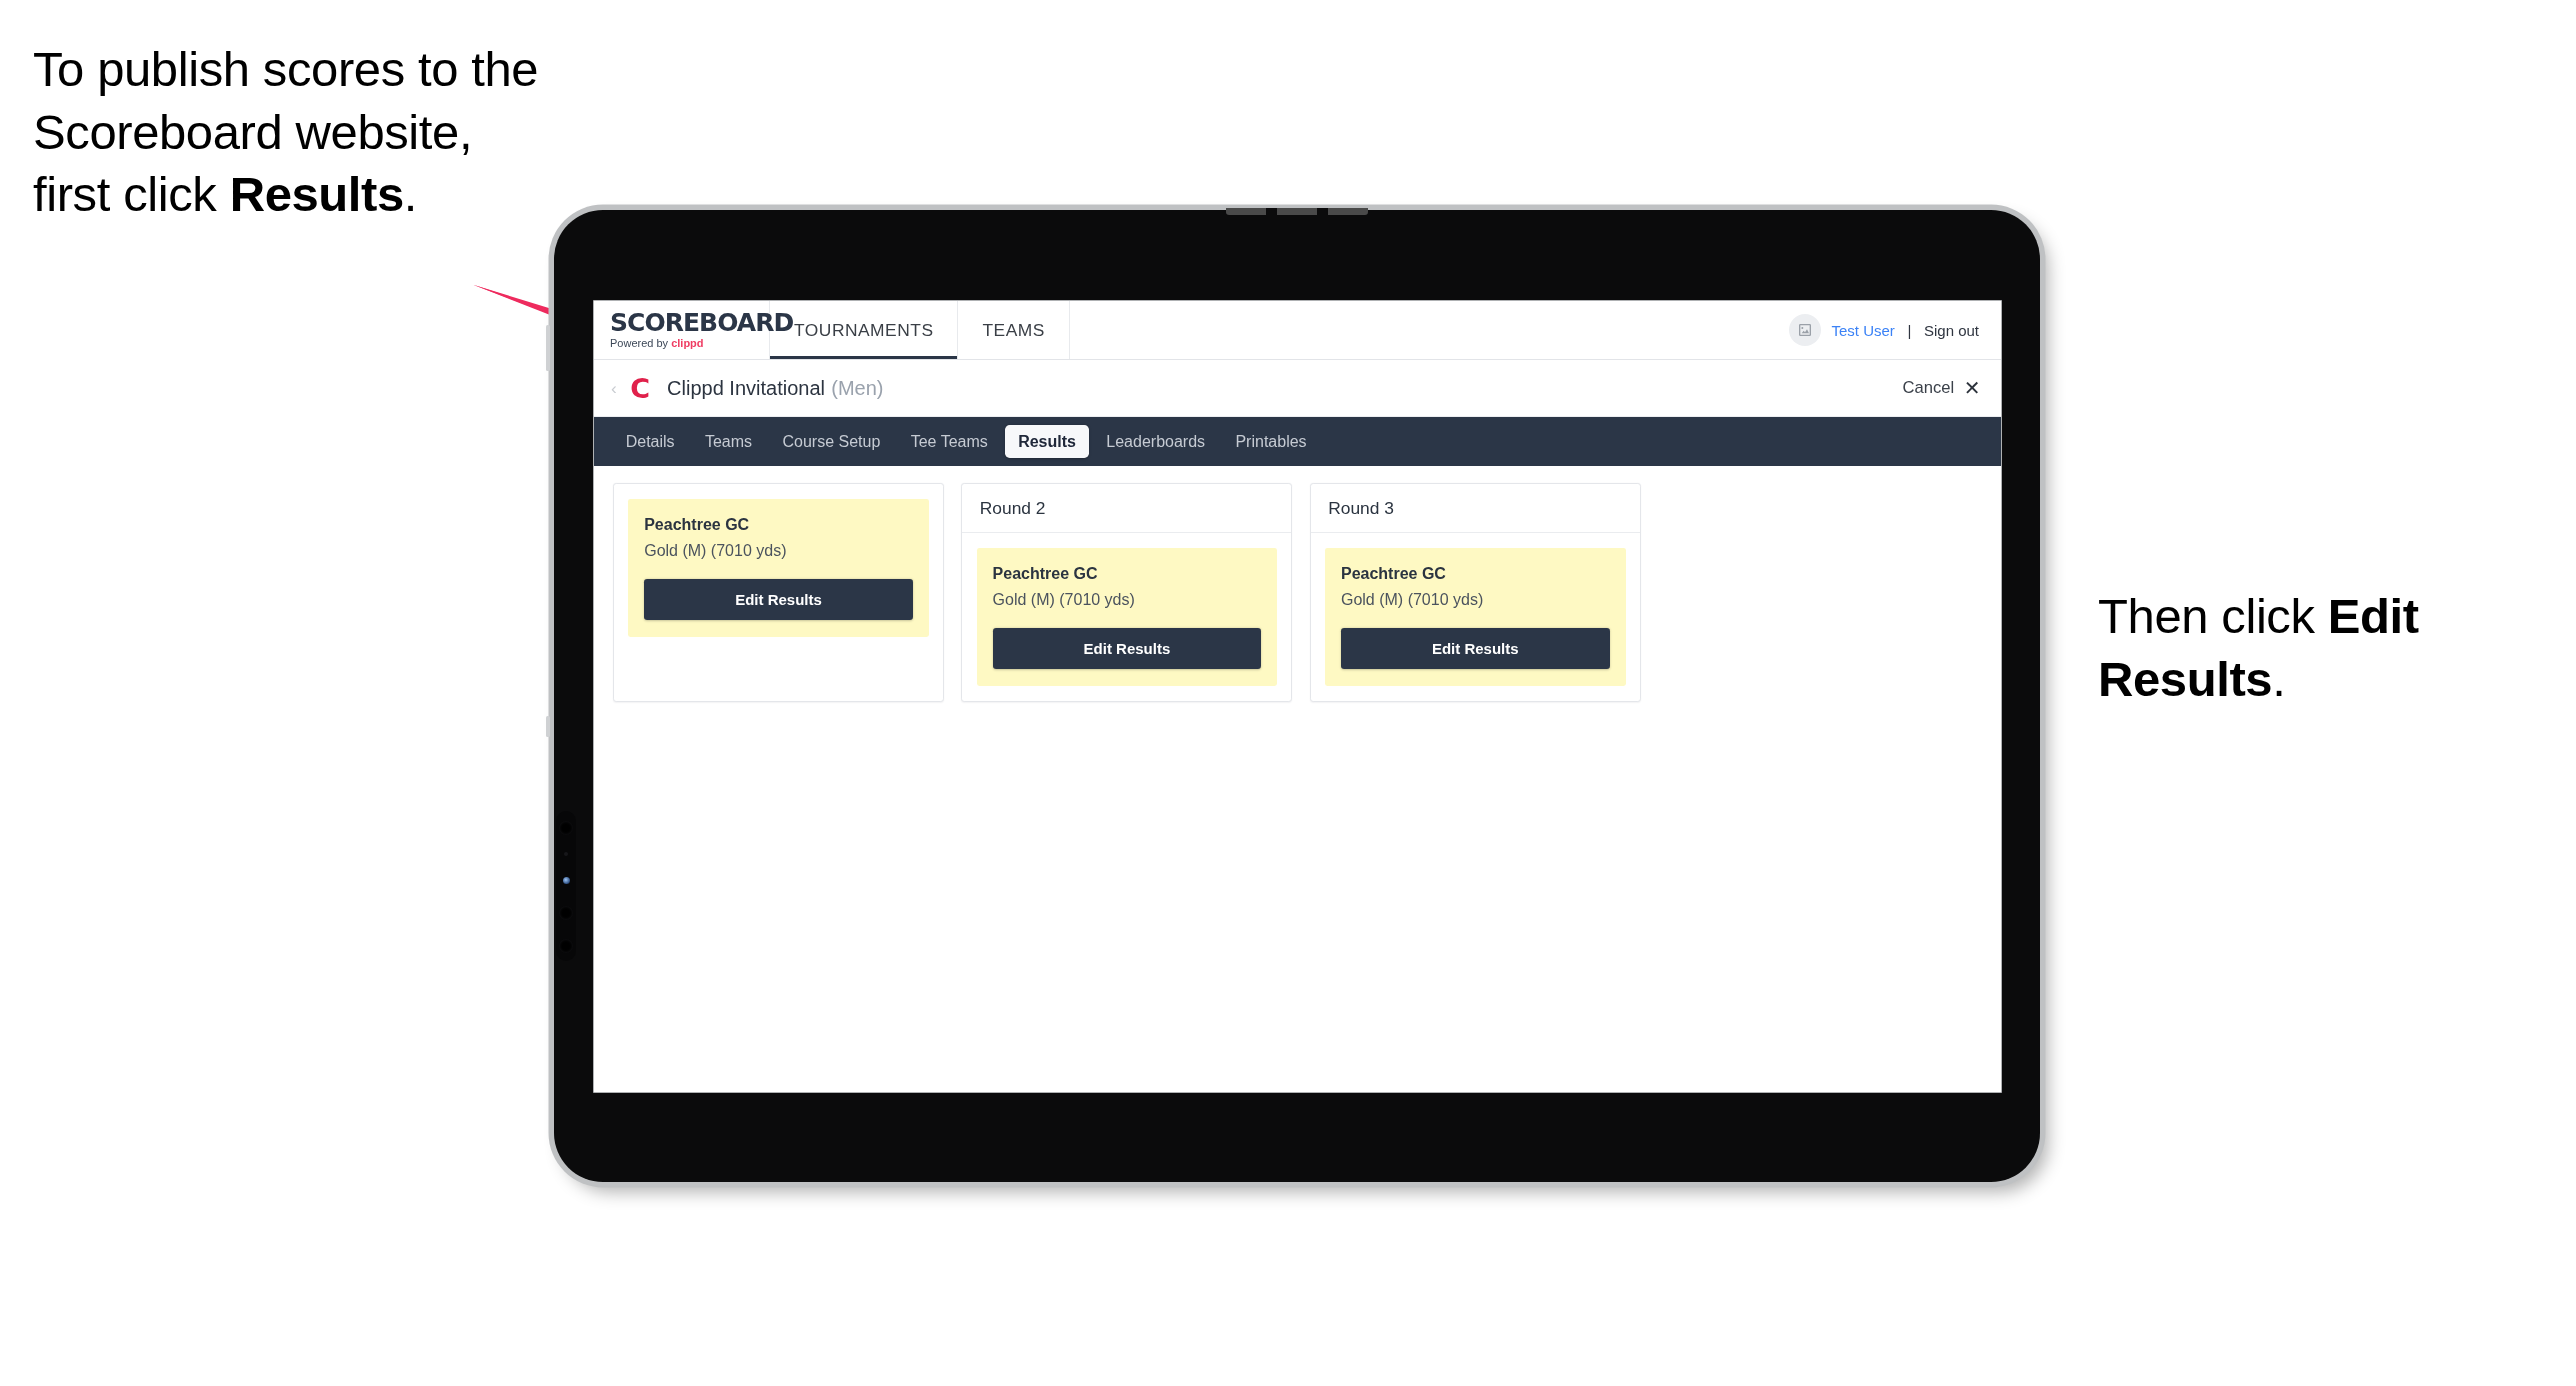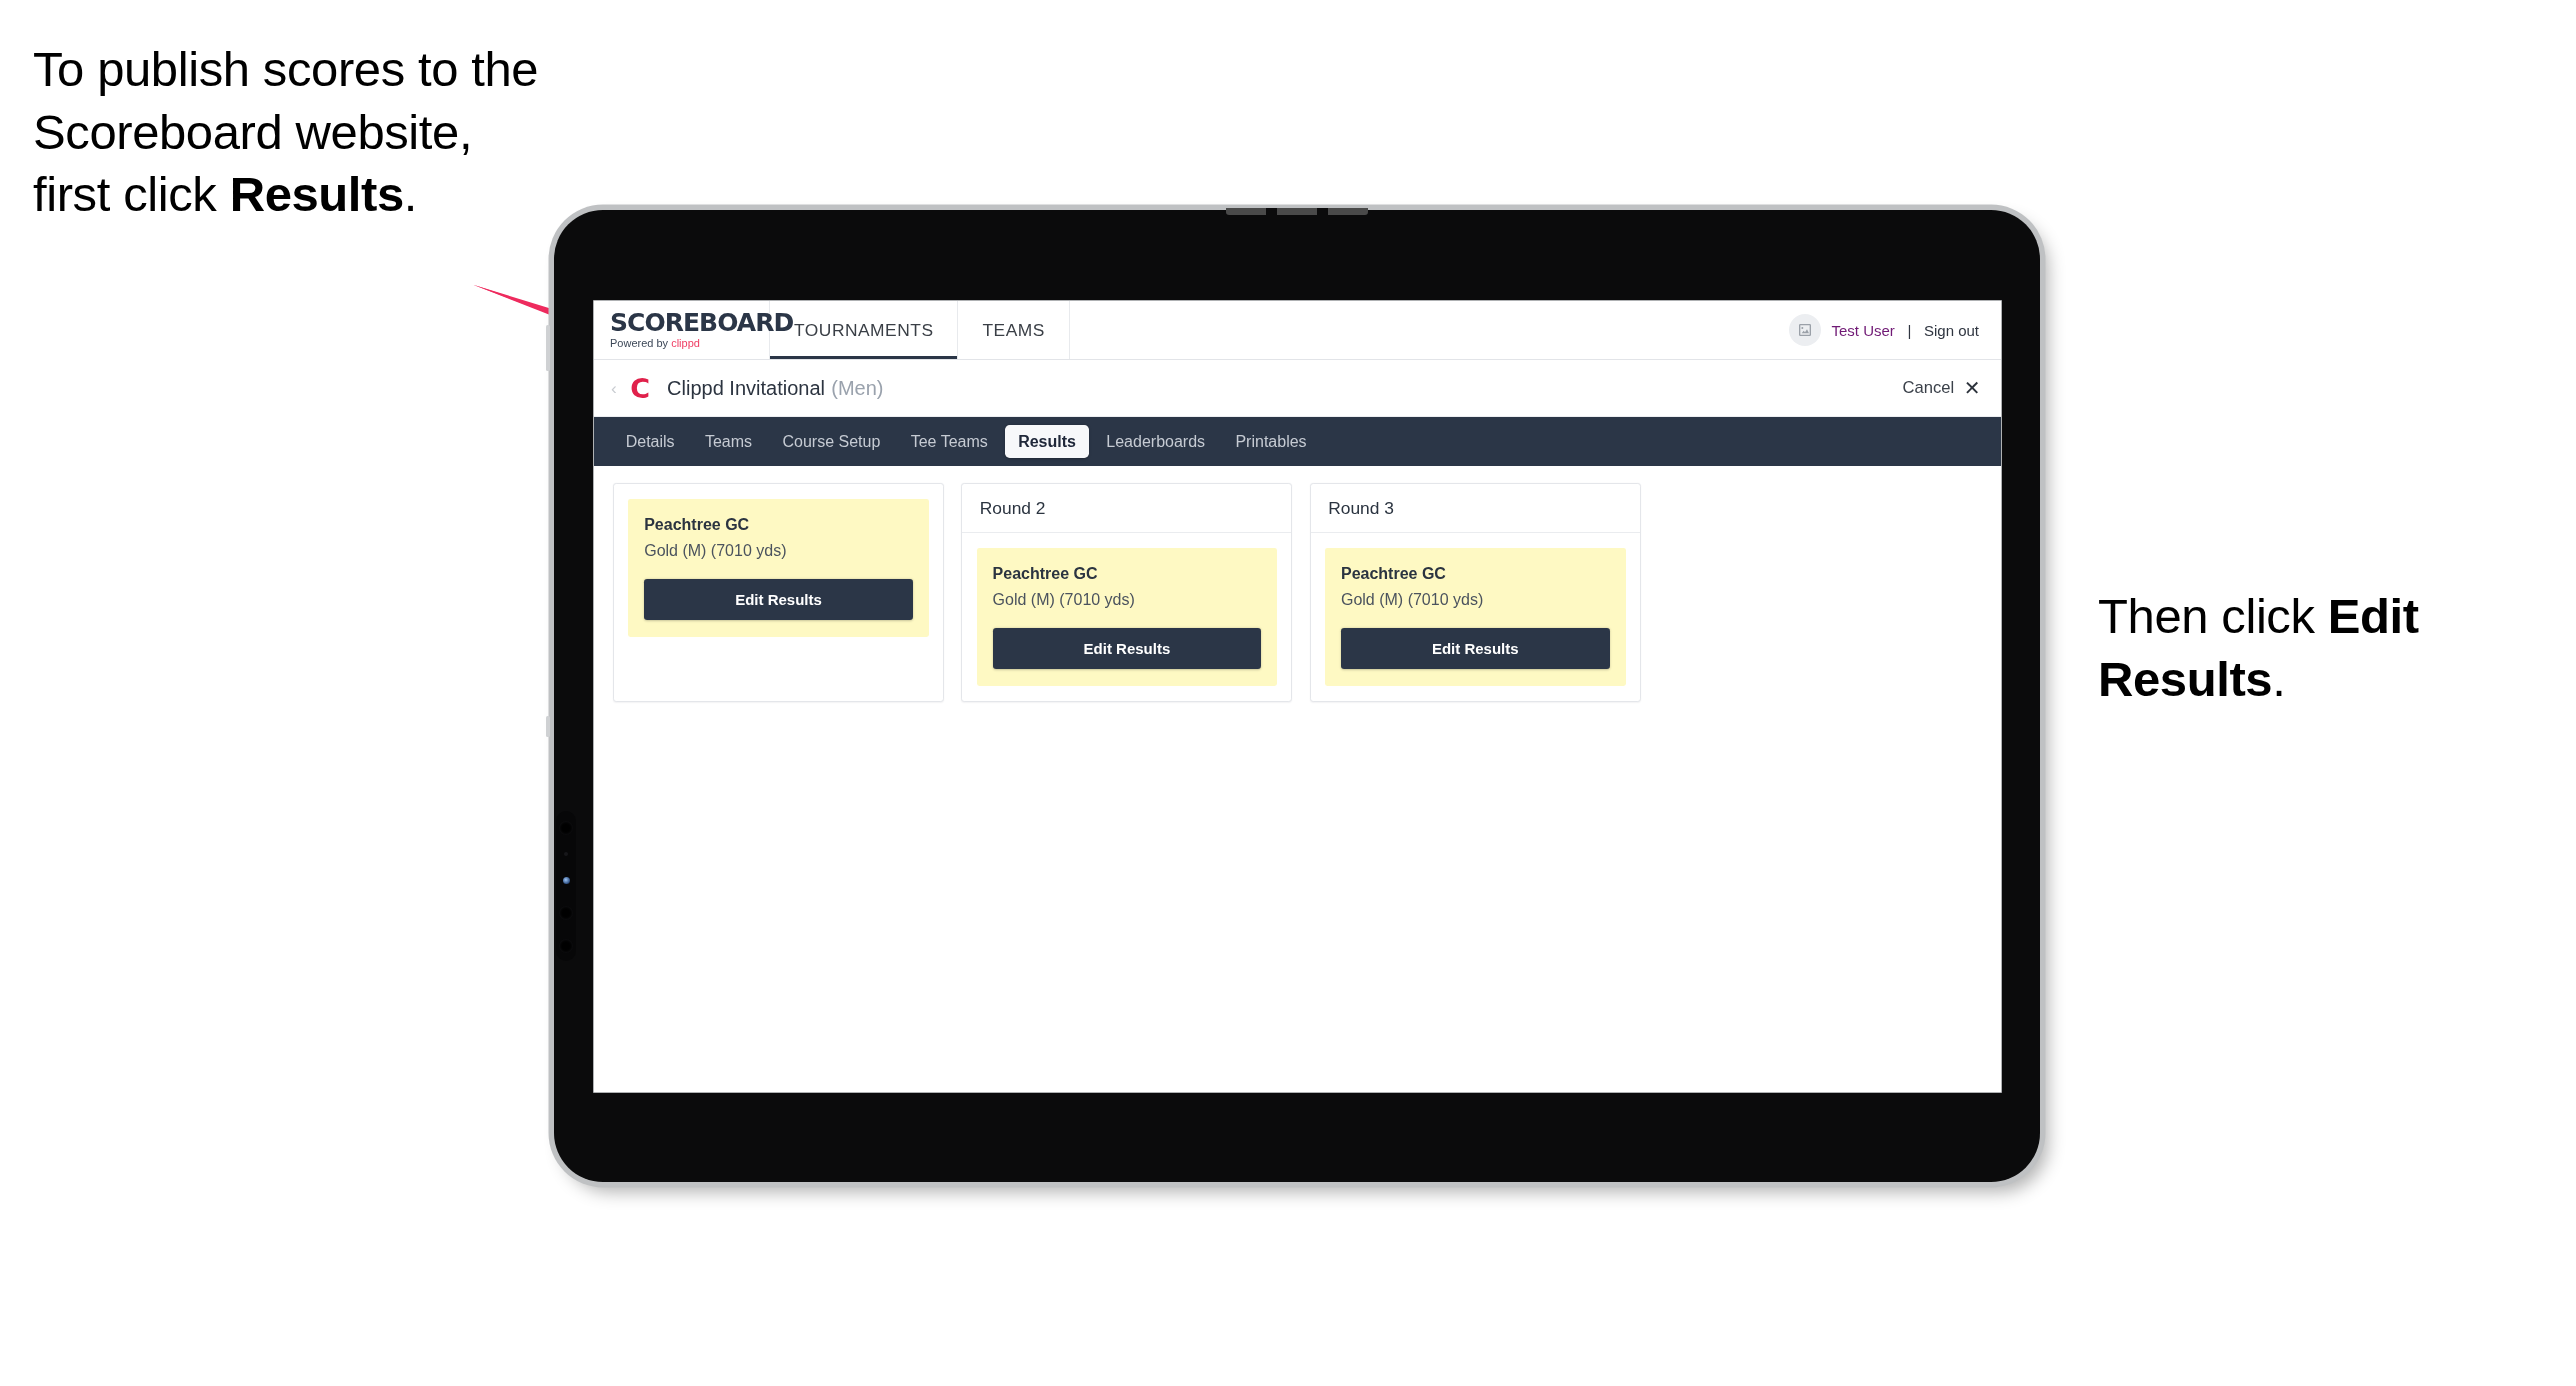--- a/index.html
+++ b/index.html
@@ -75,37 +75,37 @@
   #brand{
     width:176px;display:flex;flex-direction:column;justify-content:center;
     padding-left:16px;box-sizing:border-box;border-right:0.8px solid #e8eaed;
   }
   #brand-title{
     font-family:"DejaVu Sans", sans-serif;
     font-weight:bold;font-size:24px;letter-spacing:-0.9px;color:#2b3647;
     transform:scaleX(1.04);transform-origin:left center;line-height:1;
   }
   #brand-sub{font-size:11px;color:#3c4757;margin-top:2.4px;line-height:1;}
-  #brand-sub .pink{color:#ef3d63;font-weight:normal;}
+  #brand-sub .pink{color:#ef3d63;font-weight:bold;}
   .nav-tab{
     display:flex;align-items:center;padding:0 24px;
     font-size:17.4px;color:#3a3f46;letter-spacing:0.5px;
     border-right:0.8px solid #e8eaed;position:relative;cursor:pointer;
   }
   .nav-tab.active::after{
     content:"";position:absolute;left:0;right:0;bottom:0;height:3.2px;background:#2b3647;
   }
   #nav-spacer{flex:1;}
   #user-area{display:flex;align-items:center;padding-right:22px;gap:11px;}
   #avatar{
     width:32px;height:32px;border-radius:50%;background:#eceef1;
     display:flex;align-items:center;justify-content:center;
   }
   #avatar svg{width:16px;height:16px;fill:#9aa0a8;}
-  #user-name{font-size:15px;color:#701a75;}
+  #user-name{font-size:15px;color:#3b82f6;}
   #user-sep{font-size:15px;color:#2f3540;margin:0 1.6px;}
   #sign-out{font-size:15px;color:#2f3540;cursor:pointer;}
 
   
   #tournament-row{
     height:57px;display:flex;align-items:center;
     background:#fff;border-bottom:0.8px solid #eceef1;
     padding:0 20.6px 0 9.5px;box-sizing:border-box;
   }
   #back-chevron{width:20.6px;display:flex;align-items:center;justify-content:center;

